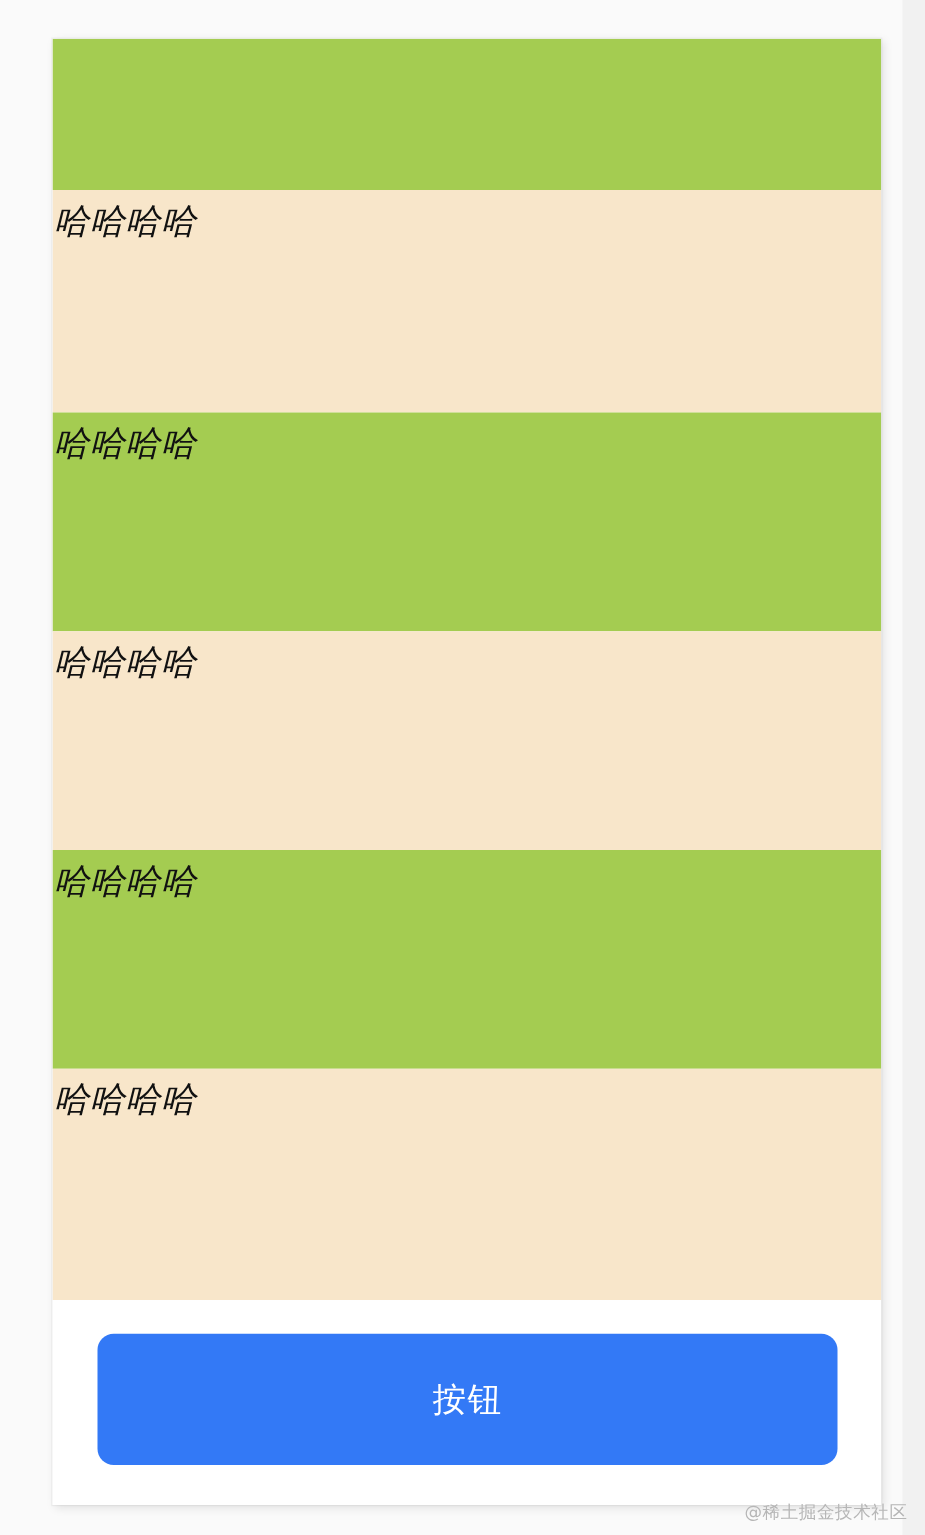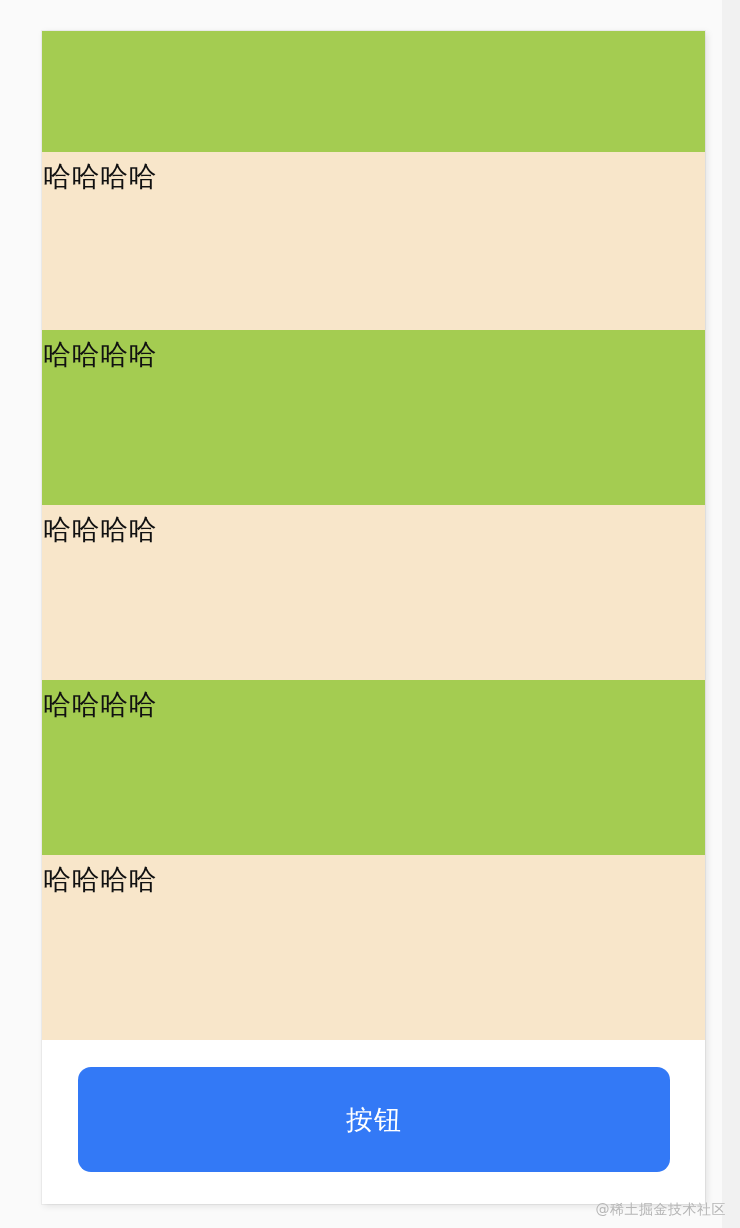--- a/index.html
+++ b/index.html
@@ -46,20 +46,21 @@
                 2px 2px 7px rgba(0,0,0,0.10);
     overflow: hidden;
     display: flex;
     flex-direction: column;
   }
 
   
   .block-list {
     flex: 0 0 auto;
     width: 100%;
+    font-style: italic;
   }
   .color-block {
     box-sizing: border-box;
     width: 100%;
     padding: 0 0 0 1px;
     display: block;
     overflow: hidden;
   }
   .color-block .block-label {
     display: block;

